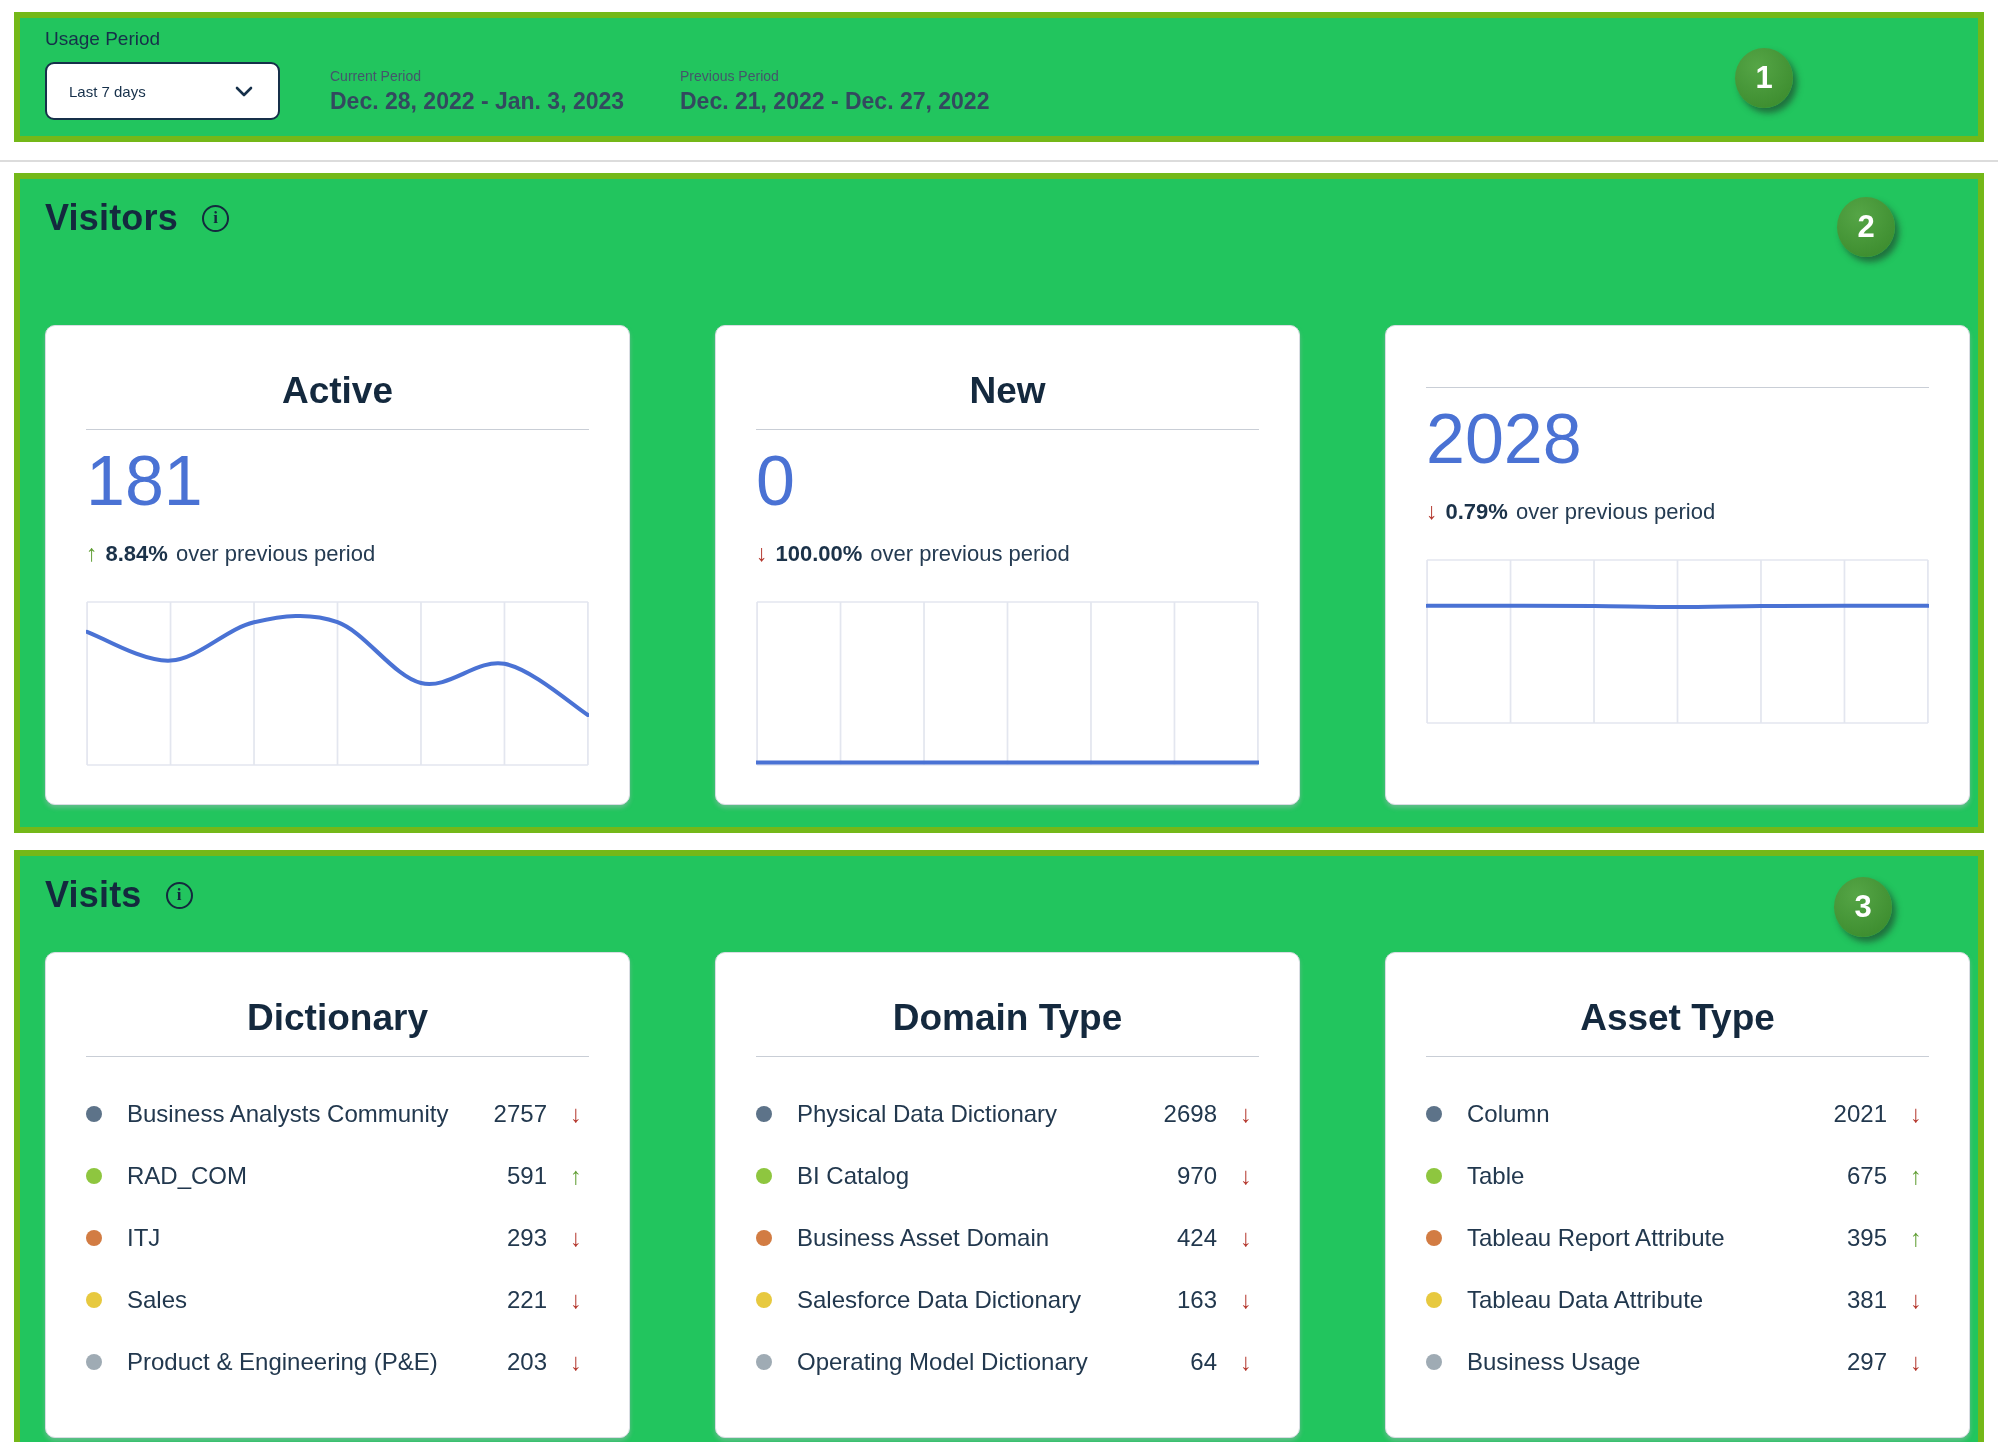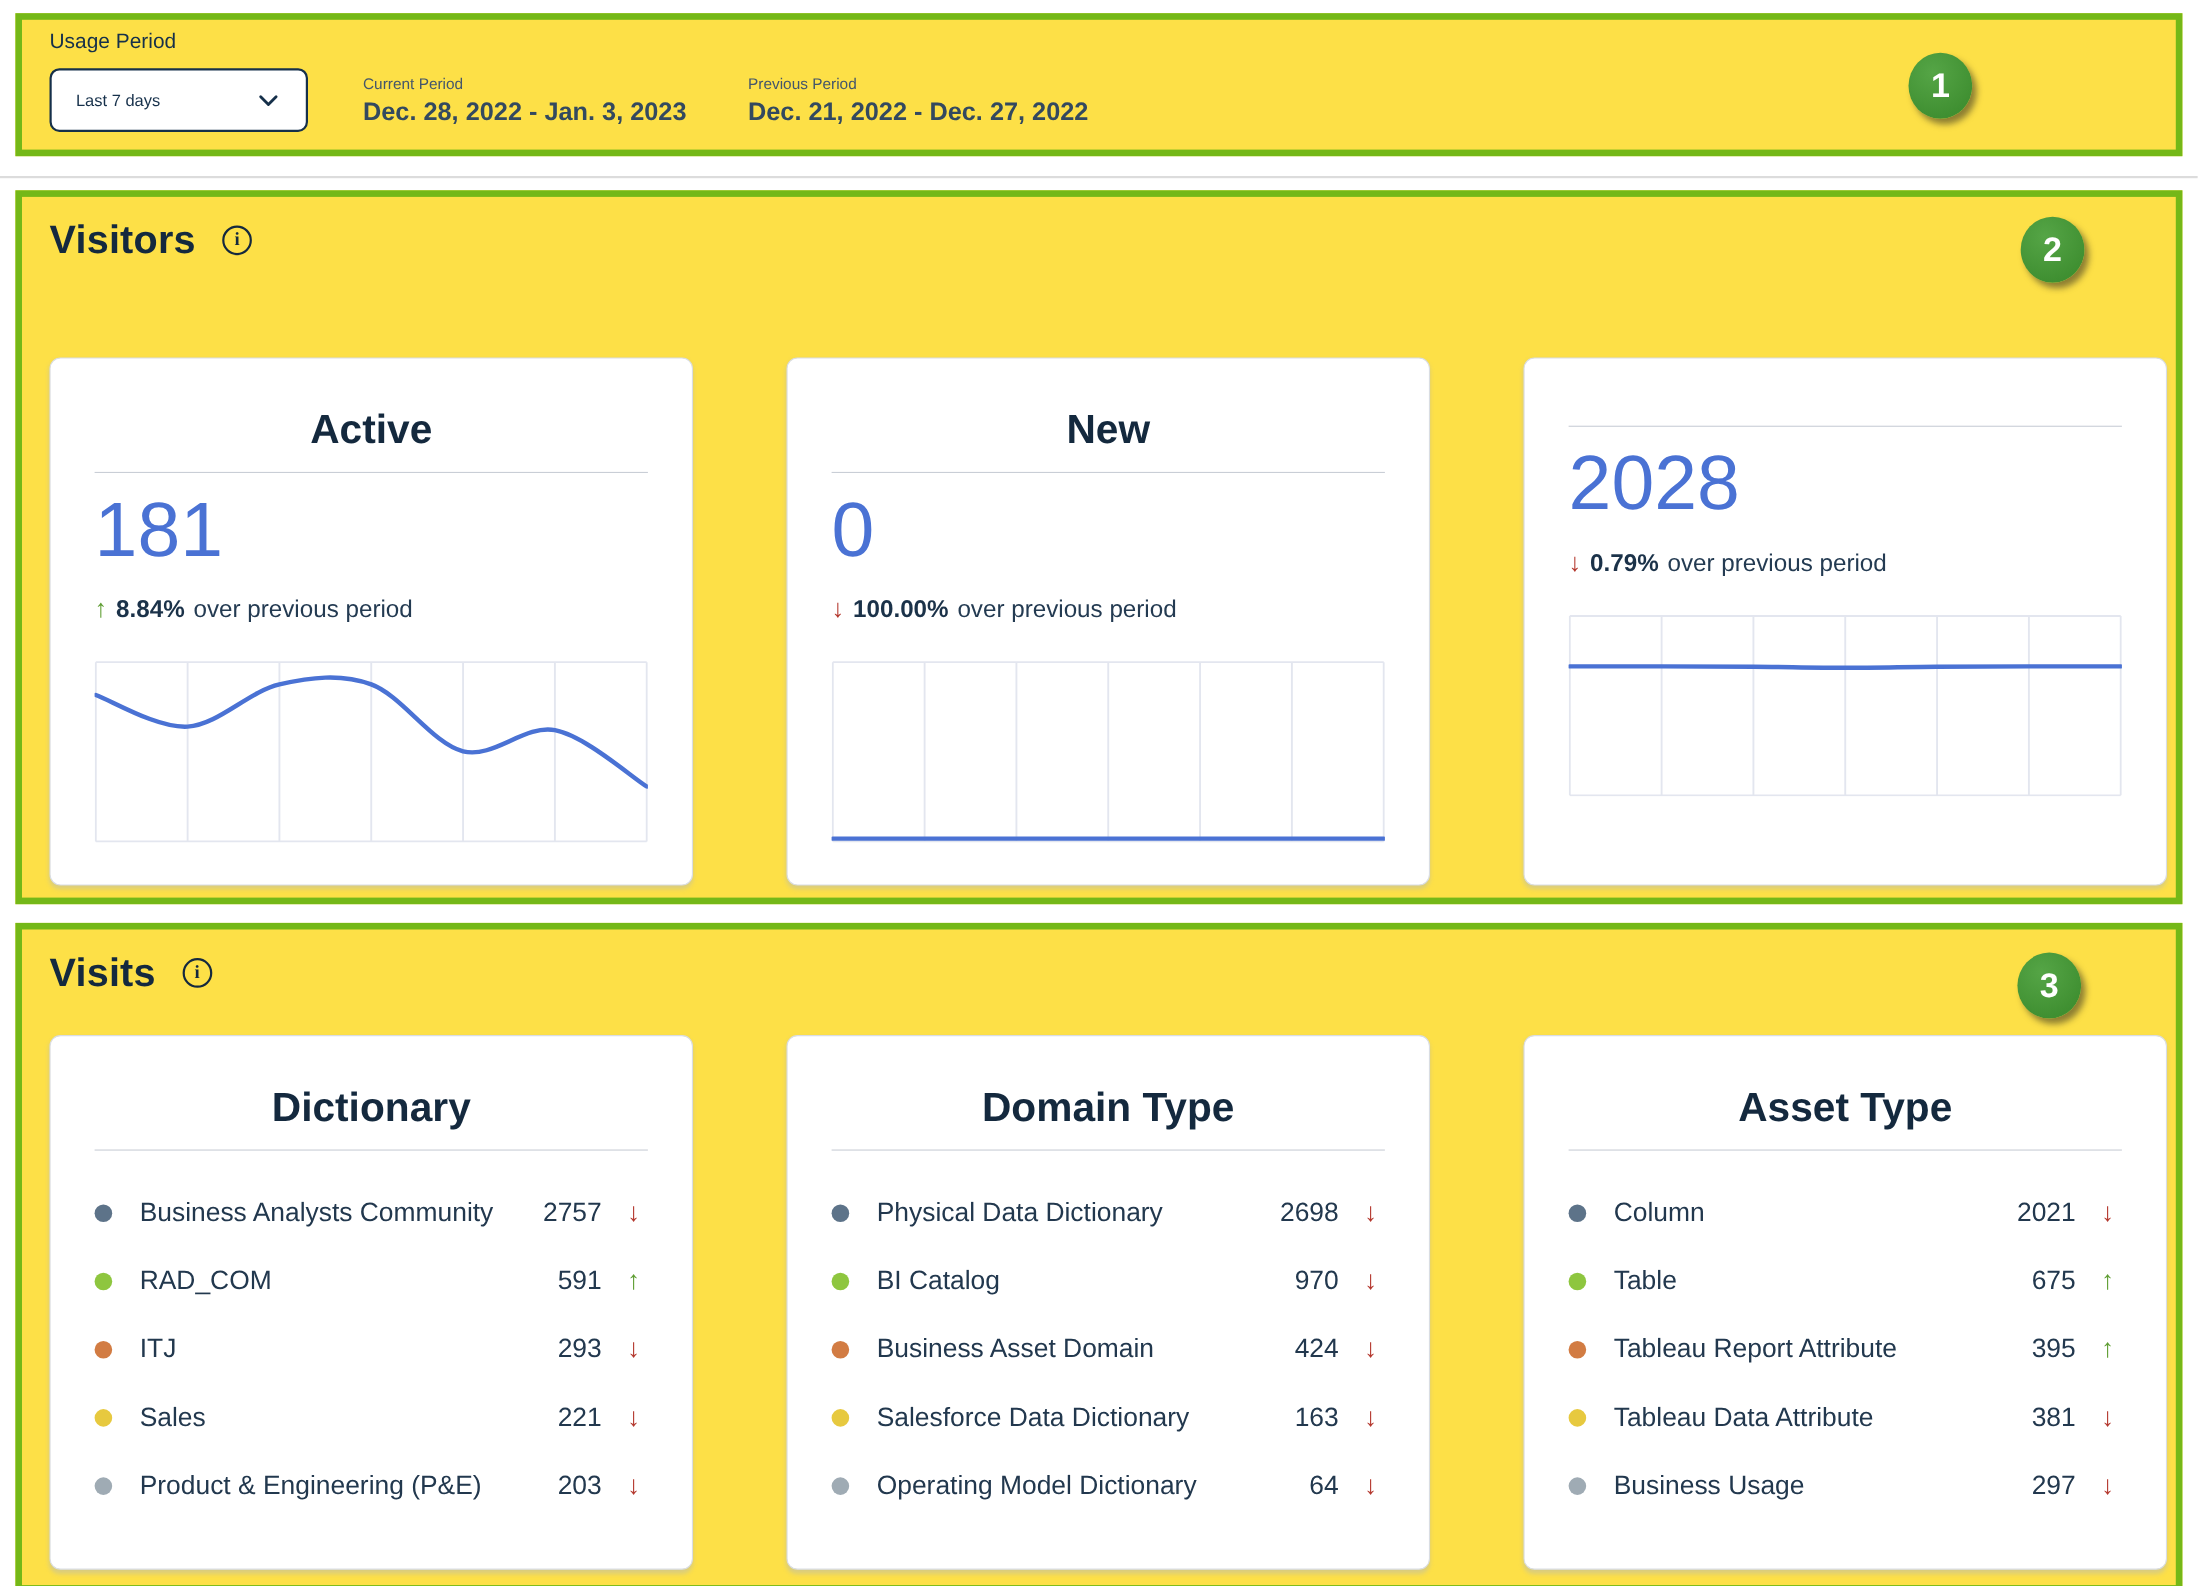--- a/index.html
+++ b/index.html
@@ -8,25 +8,25 @@
     width: 1998px; height: 1442px;
     font-family: "Liberation Sans", sans-serif;
     color: #22384e;
     position: relative;
     overflow: hidden;
   }
   .section {
     border: 6px solid #74b818;
     margin: 12px 14px;
     position: relative;
-    background: #fde047;
+    background: #22c55e;
   }
   .s1 { margin-top: 12px; padding: 10px 8px 16px 25px; }
   .page-divider { border: none; border-top: 2px solid #dcdcdc; margin-top: 18px; }
-  .s2 { margin-top: 11px; padding: 4px 8px 11px 25px; }
+  .s2 { margin-top: 11px; padding: 4px 8px 22px 25px; }
   .s3 { margin-top: 17px; padding: 4px 8px 14px 25px; }
 
   
   .badge {
     position: absolute; width: 58px; height: 60px; border-radius: 50%;
     background: radial-gradient(circle at 38% 30%, #55a546, #3f8f31 75%);
     color: #fff; font-size: 31px; font-weight: 700;
     display: flex; align-items: center; justify-content: center;
     box-shadow: 4px 5px 6px rgba(30,30,30,.5);
     z-index: 5;

